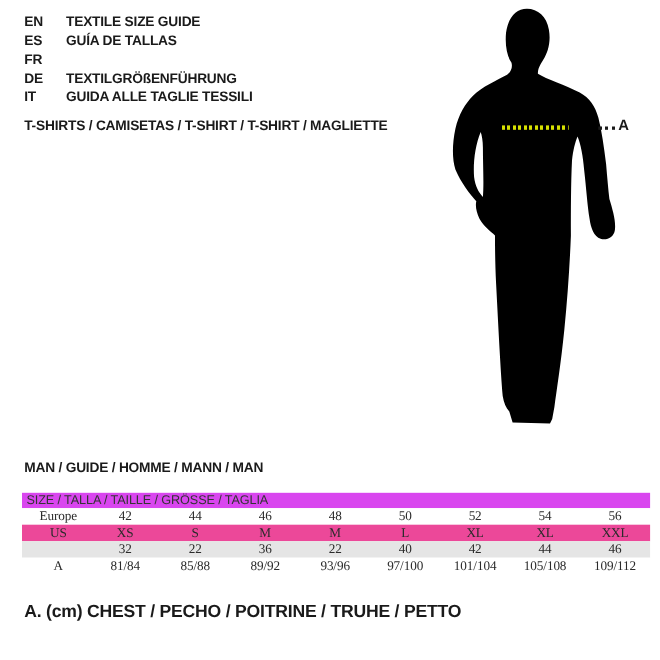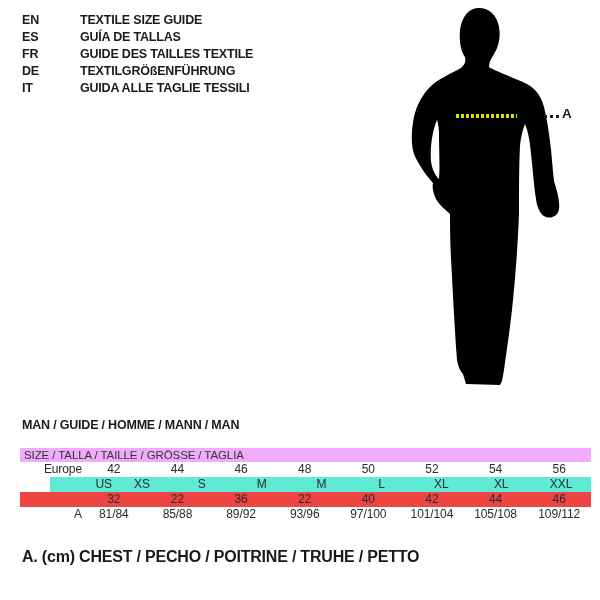--- a/index.html
+++ b/index.html
@@ -2,75 +2,75 @@
 <html><head>
 <meta charset="utf-8">
 <style>
   html,body{margin:0;padding:0;background:#fff;}
   .stage{
     position:relative;width:600px;height:600px;background:#ffffff;overflow:hidden;
     font-family:"Liberation Sans", sans-serif;color:#1a1a1a;
   }
   
   .lang-list{position:absolute;top:12px;left:22px;}
-  .lang-row{display:flex;height:17px;line-height:17px;font-weight:bold;font-size:12.5px;letter-spacing:-0.2px;gap:20px;}
+  .lang-row{display:flex;height:17px;line-height:17px;font-weight:bold;font-size:12.5px;letter-spacing:-0.2px;}
   .lang-code{width:38px;}
   
   .categories{position:absolute;top:104px;left:22px;font-weight:bold;font-size:12.5px;line-height:20px;letter-spacing:-0.2px;}
   
   .figure-svg{position:absolute;left:405px;top:0;}
   .chest-dashes{position:absolute;left:456px;top:114px;width:61px;height:4px;
     background:repeating-linear-gradient(90deg,#d6e000 0 3px,transparent 3px 5px);}
   .a-dashes{position:absolute;left:544px;top:115px;width:16px;height:3px;
     background:repeating-linear-gradient(90deg,#1a1a1a 0 3px,transparent 3px 6px);}
   .a-label{position:absolute;left:562px;top:106px;font-size:13.5px;font-weight:bold;}
   
   .section-title{position:absolute;top:418px;left:22px;font-weight:bold;font-size:12.5px;letter-spacing:-0.2px;}
   
   .size-table{position:absolute;top:448px;left:20px;width:571px;font-size:12px;letter-spacing:-0.1px;color:#2b2b2b;}
-  .t-header{height:14px;line-height:14px;background:#f0abfc;padding-left:4px;color:#333333;font-size:11.5px;}
+  .t-header{height:14px;line-height:14px;background:#d946ef;padding-left:4px;color:#333333;font-size:11.5px;}
   .t-row{display:flex;height:15px;line-height:15px;}
   .t-row.r0{background:#ffffff;}
-  .t-row.r1{background:#5eead4;margin-left:30px;}
-  .t-row.r2{background:#ef4444;}
+  .t-row.r1{background:#ec4899;}
+  .t-row.r2{background:#e5e5e5;}
   .t-row.r3{background:#ffffff;}
-  .t-label{width:62px;padding-left:4px;box-sizing:border-box;text-align:right;}
-  .t-cell{flex:1;text-align:center;}
+  .t-label{width:62px;padding-left:4px;box-sizing:border-box;text-align:center;font-family:Liberation Serif, serif;}
+  .t-cell{flex:1;text-align:center;font-family:Liberation Serif, serif;}
   
   .footnote{position:absolute;top:548px;left:22px;font-weight:bold;font-size:16px;letter-spacing:-0.2px;text-align:right;}
 </style>
 </head>
 <body>
 
 <div class="stage">
 
   <div class="lang-list">
     <div class="lang-row">
       <span class="lang-code">EN</span>
       <span class="lang-label">TEXTILE SIZE GUIDE</span>
     </div>
     <div class="lang-row">
       <span class="lang-code">ES</span>
       <span class="lang-label">GUÍA DE TALLAS</span>
     </div>
     <div class="lang-row">
       <span class="lang-code">FR</span>
-      <span class="lang-label">GUIDE DES TAILLES TEXTILE</span>
     </div>
     <div class="lang-row">
       <span class="lang-code">DE</span>
       <span class="lang-label">TEXTILGRÖßENFÜHRUNG</span>
     </div>
     <div class="lang-row">
       <span class="lang-code">IT</span>
       <span class="lang-label">GUIDA ALLE TAGLIE TESSILI</span>
     </div>
   </div>
 
   <div class="categories">
+    <div>T-SHIRTS / CAMISETAS / T-SHIRT / T-SHIRT / MAGLIETTE</div>
   </div>
 
   <svg class="figure-svg" width="175" height="400" viewBox="405 0 175 400" aria-hidden="true">
     <path fill="#000000" fill-rule="evenodd" d="
       M479 8
       C489 8 497 15 499 27
       C501 38 498 48 494 54
       C491 59 489 62 489 67
       C497 72 513 77 527 84
       C536 89 541 96 544 107

